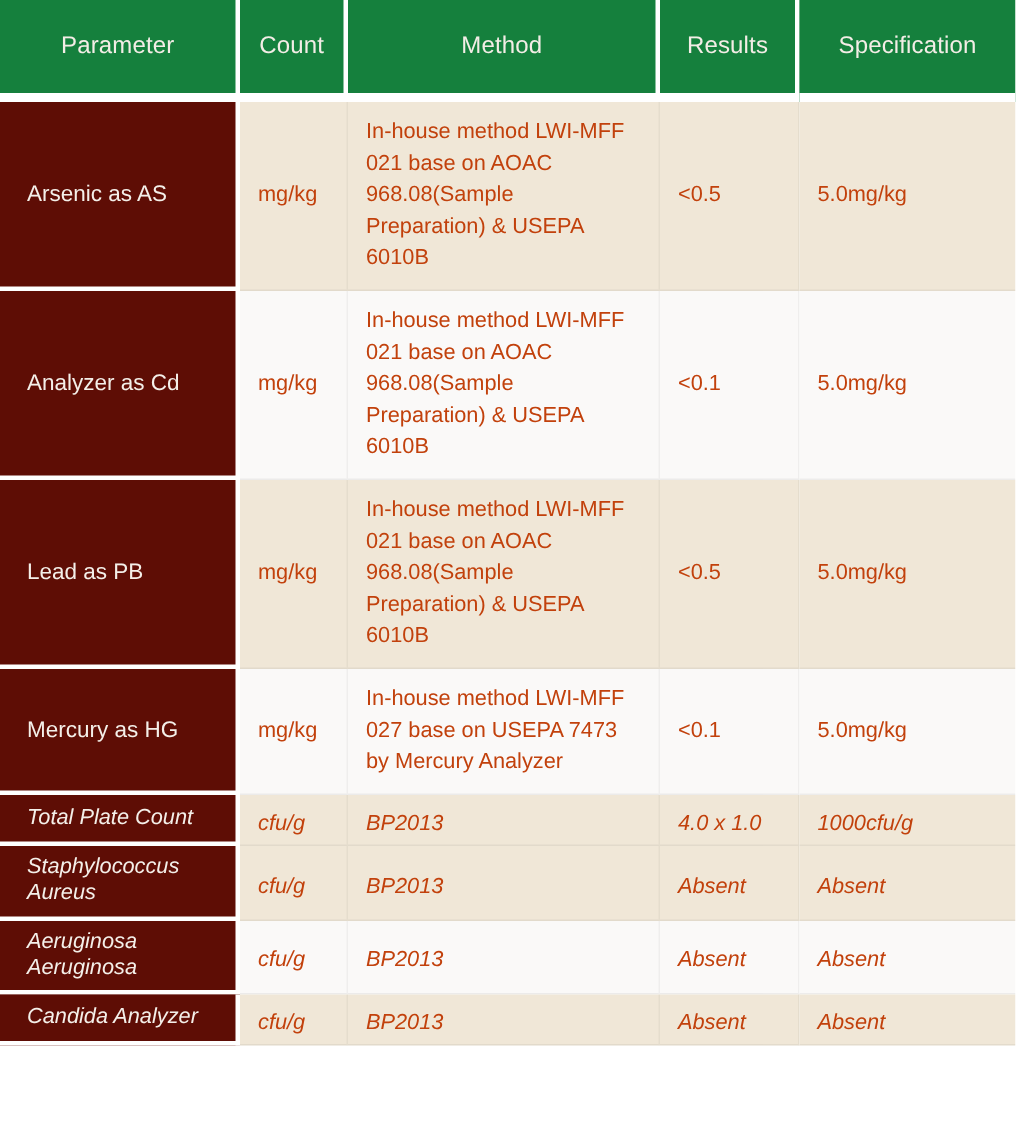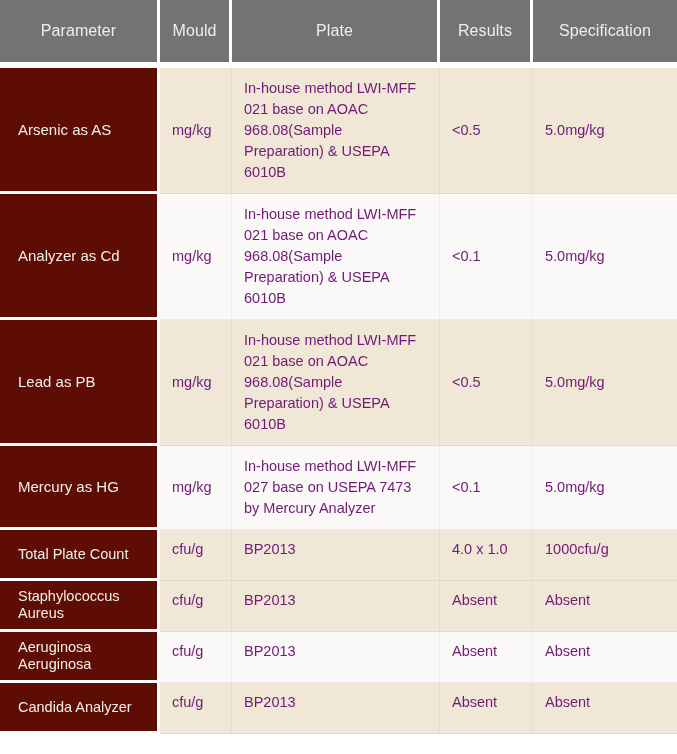--- a/index.html
+++ b/index.html
@@ -69,55 +69,57 @@
 
   tr.tone-a td:not(.param) { background: #F0E7D7; }
   tr.tone-b td:not(.param) { background: #FAF9F8; }
 
   tbody tr.heavy td:not(.param) {
     border-bottom: 1px solid rgba(0,0,0,0.05);
   }
 
   tbody tr.micro td:not(.param) {
     padding-top: 9px;
-    padding-bottom: 20px;
+    padding-bottom: 3px;
+    font-style: italic;
   }
   tbody tr.micro td.param {
     font-size: 14.5px;
     line-height: 1.18;
     padding-top: 6px;
     padding-bottom: 6px;
+    font-style: italic;
   }
 
   td.method { padding-right: 20px; }
   td.unit, td.result, td.spec { white-space: nowrap; }
 </style>
 <style>
-    thead th { background:#737373; color:#F3EDE6; }
+    thead th { background:#15803d; color:#F3EDE6; }
     tbody td.param { background:#5E0D05; color:#F4EFE9; }
     tr.tone-a td:not(.param) { background:#F0E7D7; }
     tr.tone-b td:not(.param) { background:#FAF9F8; }
-    tbody td { color:#701a75; }
+    tbody td { color:#c2410c; }
     body { background:#FFFFFF; }
   </style></head>
 <body>
 
 <table class="report-table">
   <colgroup>
     <col class="c-param">
     <col class="c-unit">
     <col class="c-method">
     <col class="c-result">
     <col class="c-spec">
   </colgroup>
   <thead>
     <tr>
       <th class="head-cell">Parameter</th>
-      <th class="head-cell">Mould</th>
-      <th class="head-cell">Plate</th>
+      <th class="head-cell">Count</th>
+      <th class="head-cell">Method</th>
       <th class="head-cell">Results</th>
       <th class="head-cell">Specification</th>
     </tr>
   </thead>
   <tbody id="table-body">
       <tr class="tone-a heavy">
         <td class="param">Arsenic as AS</td>
         <td class="unit">mg/kg</td>
         <td class="method">In-house method LWI-MFF 021 base on AOAC 968.08(Sample Preparation) &amp; USEPA 6010B</td>
         <td class="result">&lt;0.5</td>

